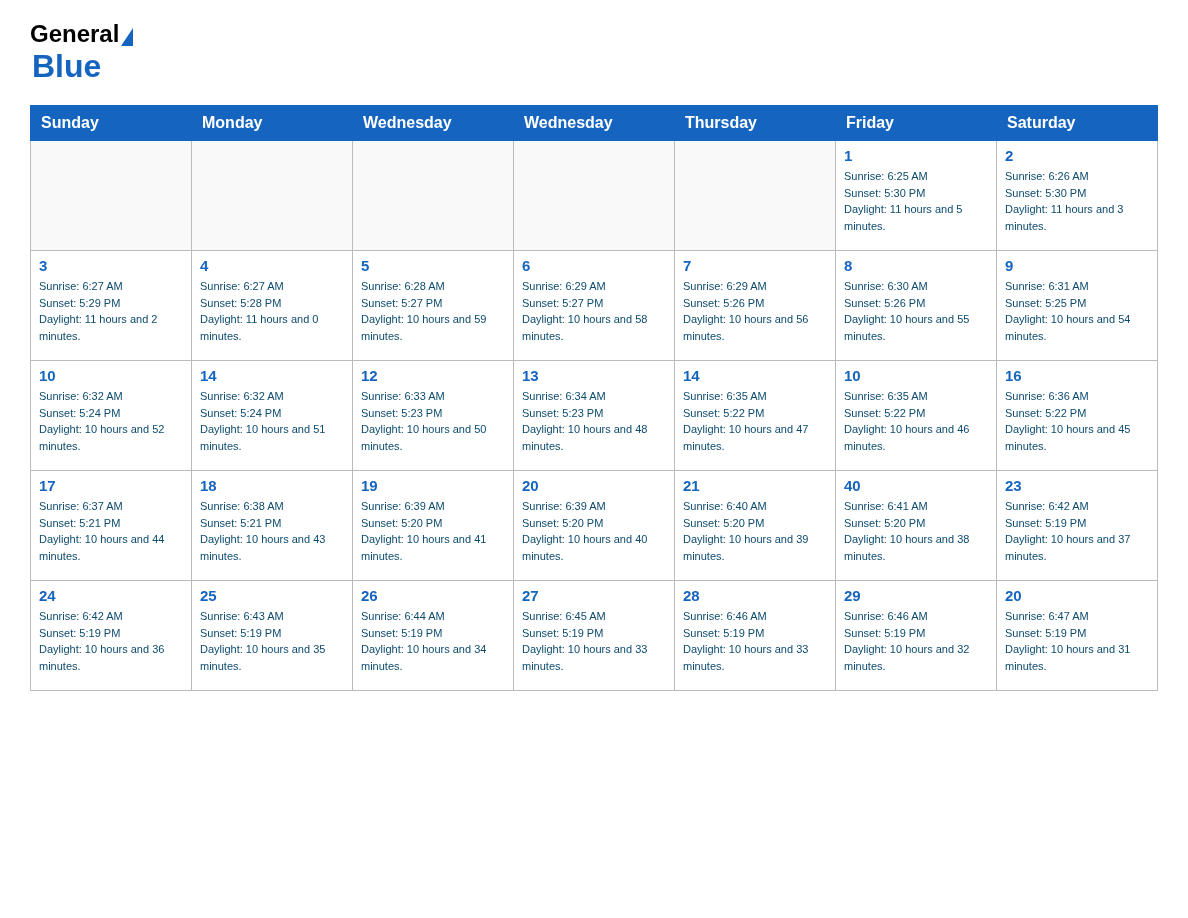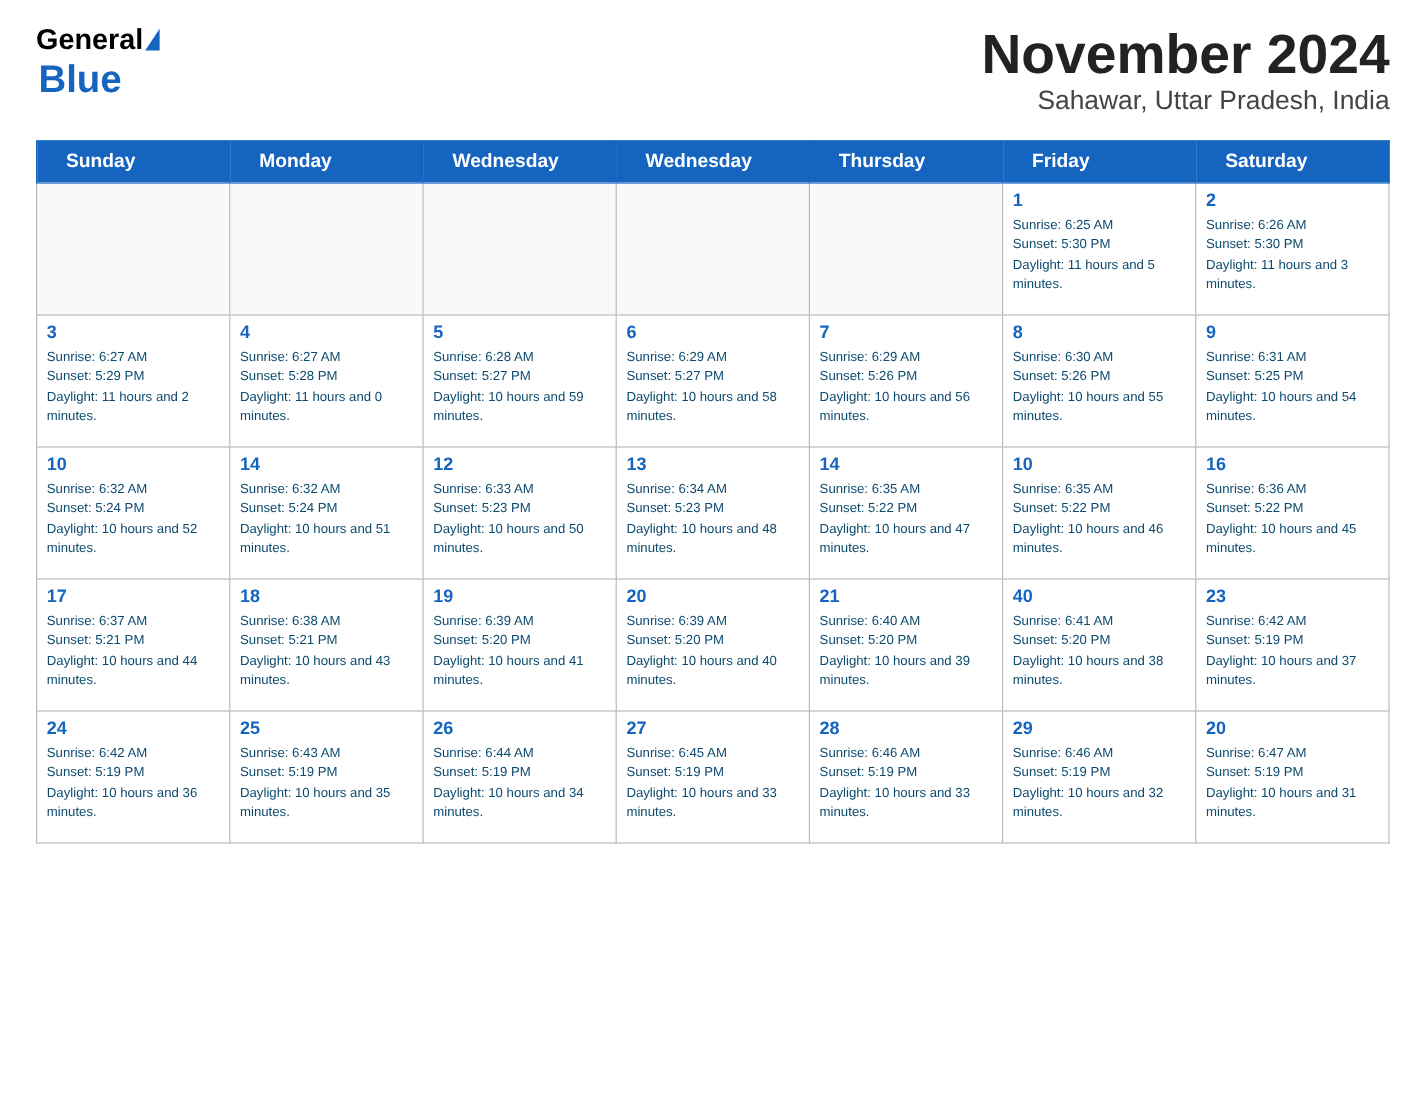--- a/index.html
+++ b/index.html
@@ -33,21 +33,21 @@
     .calendar {
       width: 100%;
       border-collapse: collapse;
       border: 1px solid #999;
     }
     .calendar th {
       background-color: #1565c0;
       color: #fff;
       font-size: 16px;
       font-weight: bold;
-      padding: 8px 24px;
+      padding: 8px 10px;
       text-align: left;
       border: 1px solid #1565c0;
     }
     .calendar td {
       vertical-align: top;
       padding: 6px 8px;
       border: 1px solid #bbb;
       font-size: 12.5px;
       color: #222;
       width: calc(100% / 7);
@@ -69,21 +69,21 @@
       background: #f9f9f9;
     }
     
     .logo-wrapper {
       display: flex;
       flex-direction: column;
       align-items: flex-start;
     }
     .logo-line1 {
       display: flex;
-      align-items: center;
+      align-items: flex-end;
       font-size: 24px;
       font-weight: bold;
     }
     .logo-line2 {
       color: #1565c0;
       font-size: 32px;
       font-weight: bold;
       margin-left: 2px;
     }
     .triangle {
@@ -100,24 +100,20 @@
 </head>
 <body>
 
 <div class="header">
   <div class="logo-wrapper">
     <div class="logo-line1">
       <span>General</span>
       <span class="triangle"></span>
     </div>
     <div class="logo-line2">Blue</div>
-  </div>
-  <div class="title-block">
-    <h1>November 2024</h1>
-    <h2>Sahawar, Uttar Pradesh, India</h2>
   </div>
 </div>
 
 <table class="calendar">
   <thead>
     <tr>
     <th>Sunday</th>
         <th>Monday</th>
         <th>Wednesday</th>
         <th>Wednesday</th>

